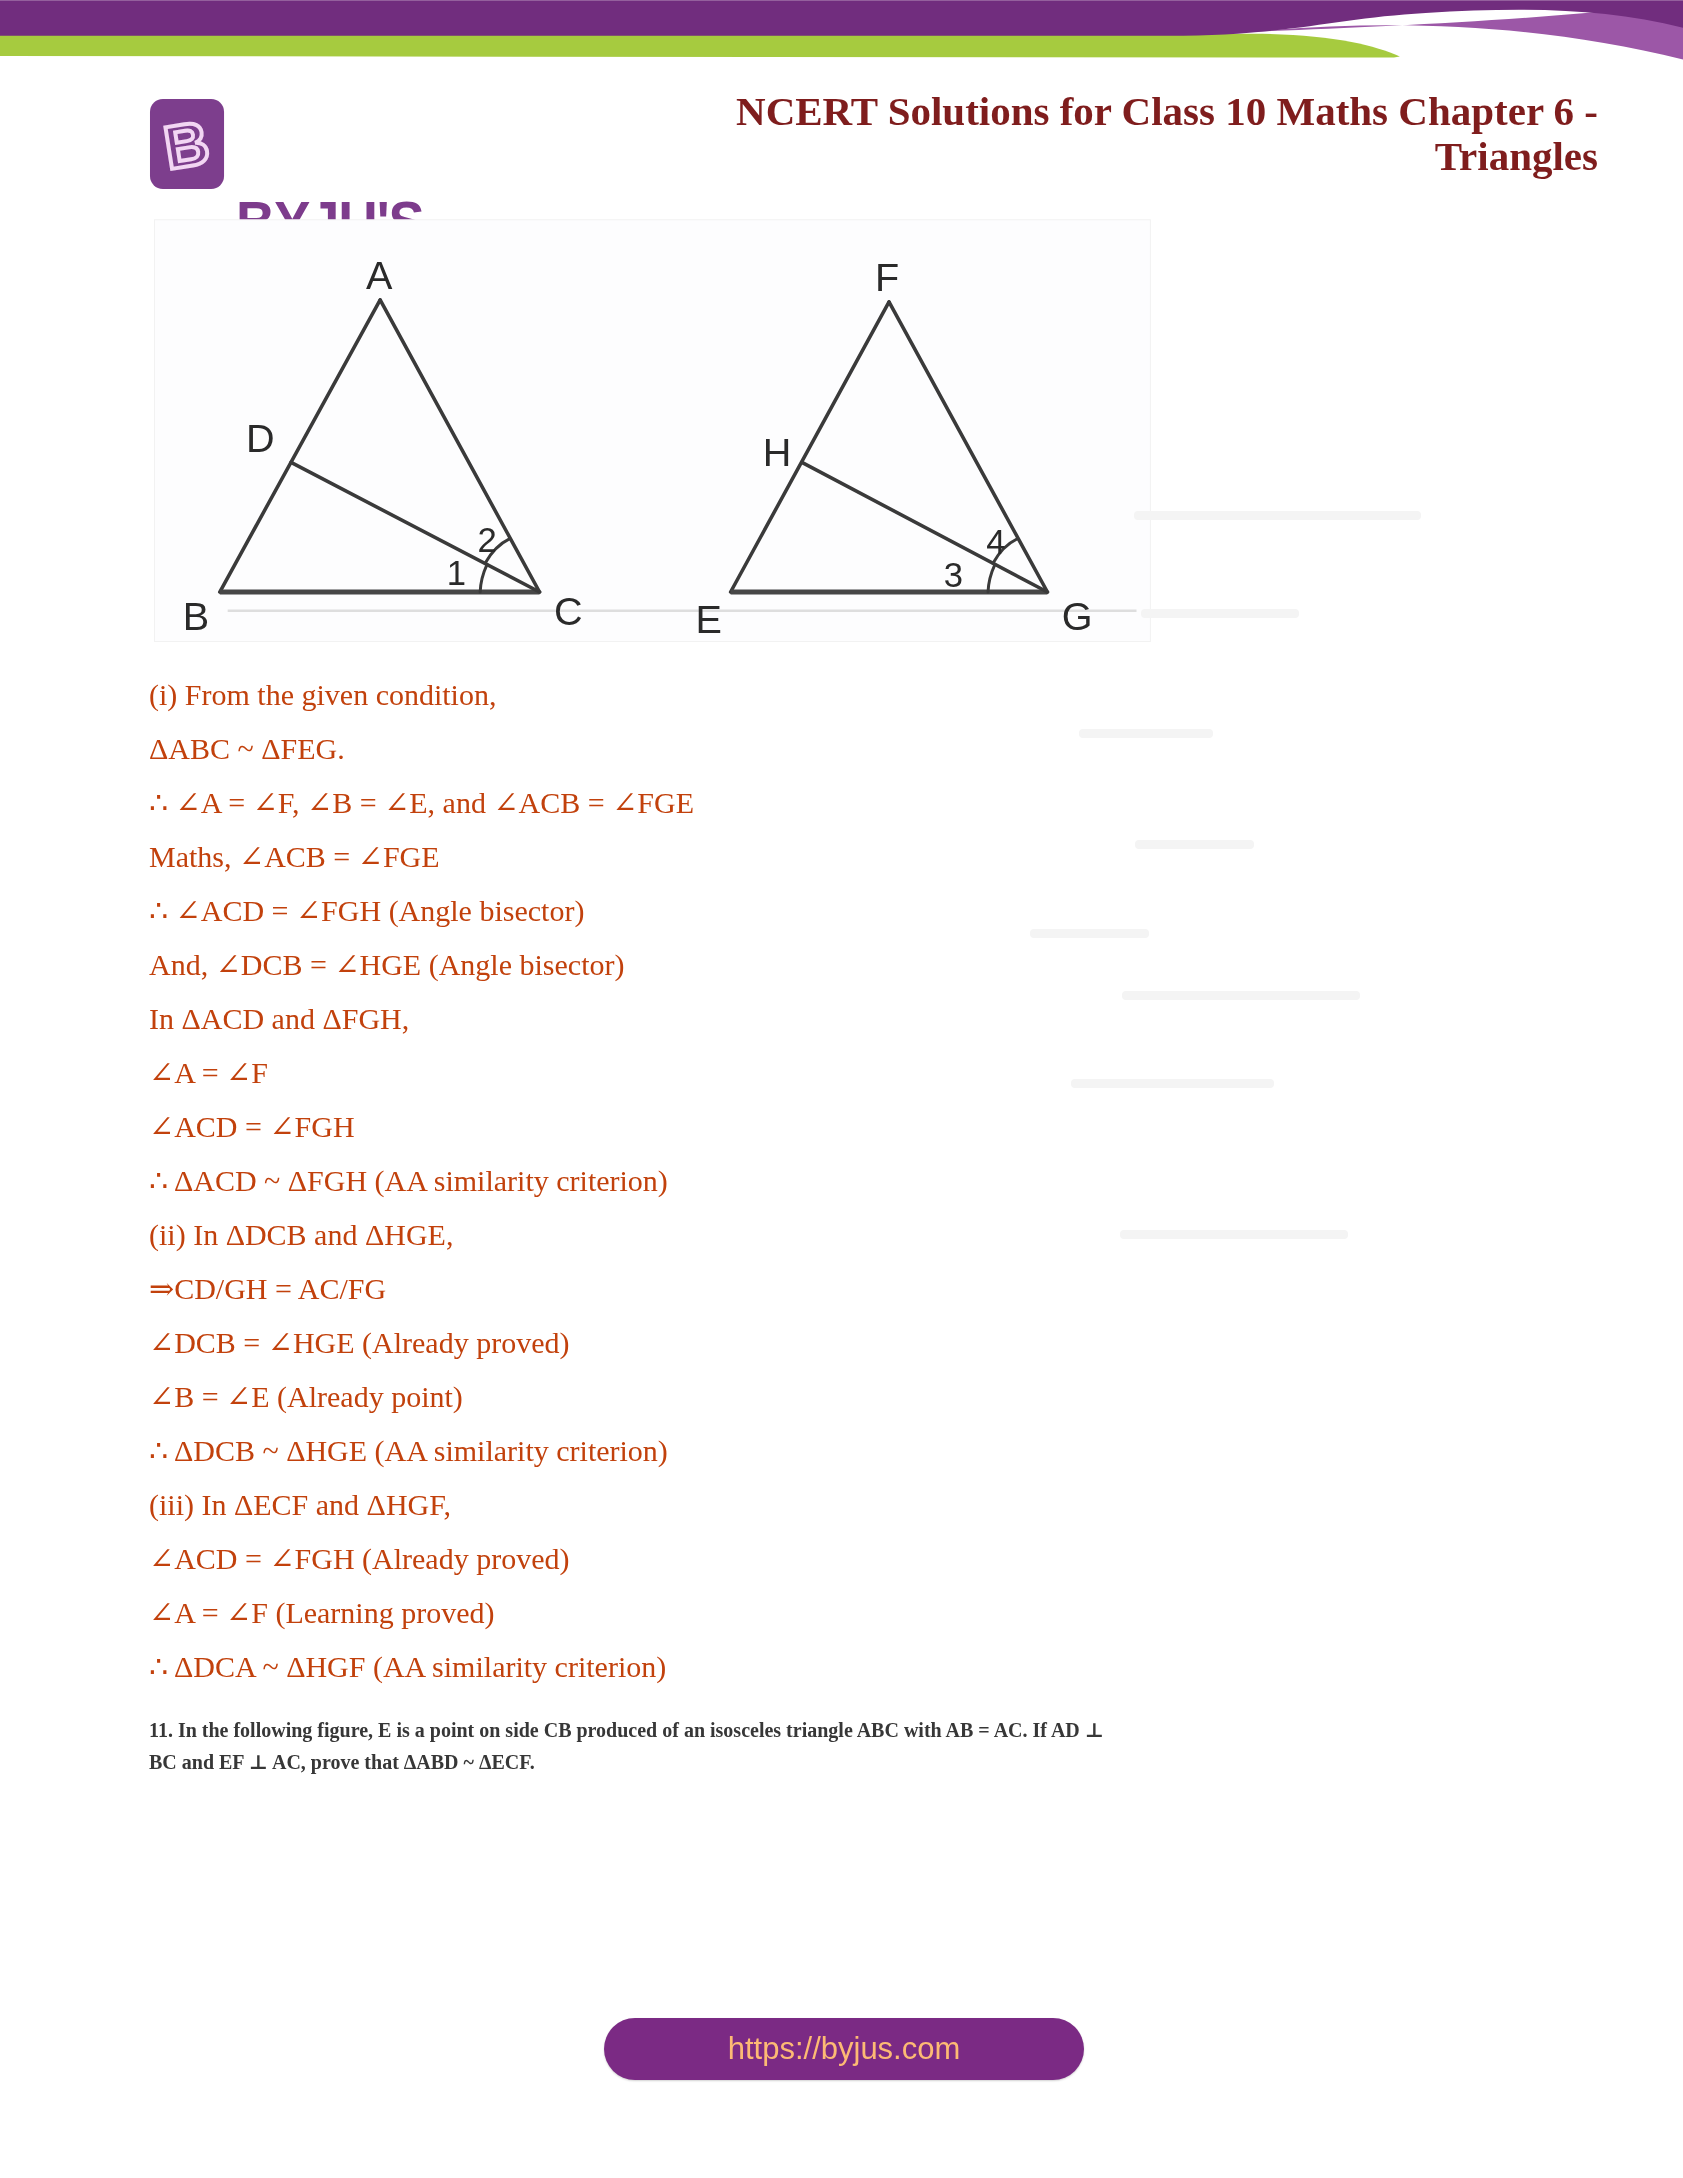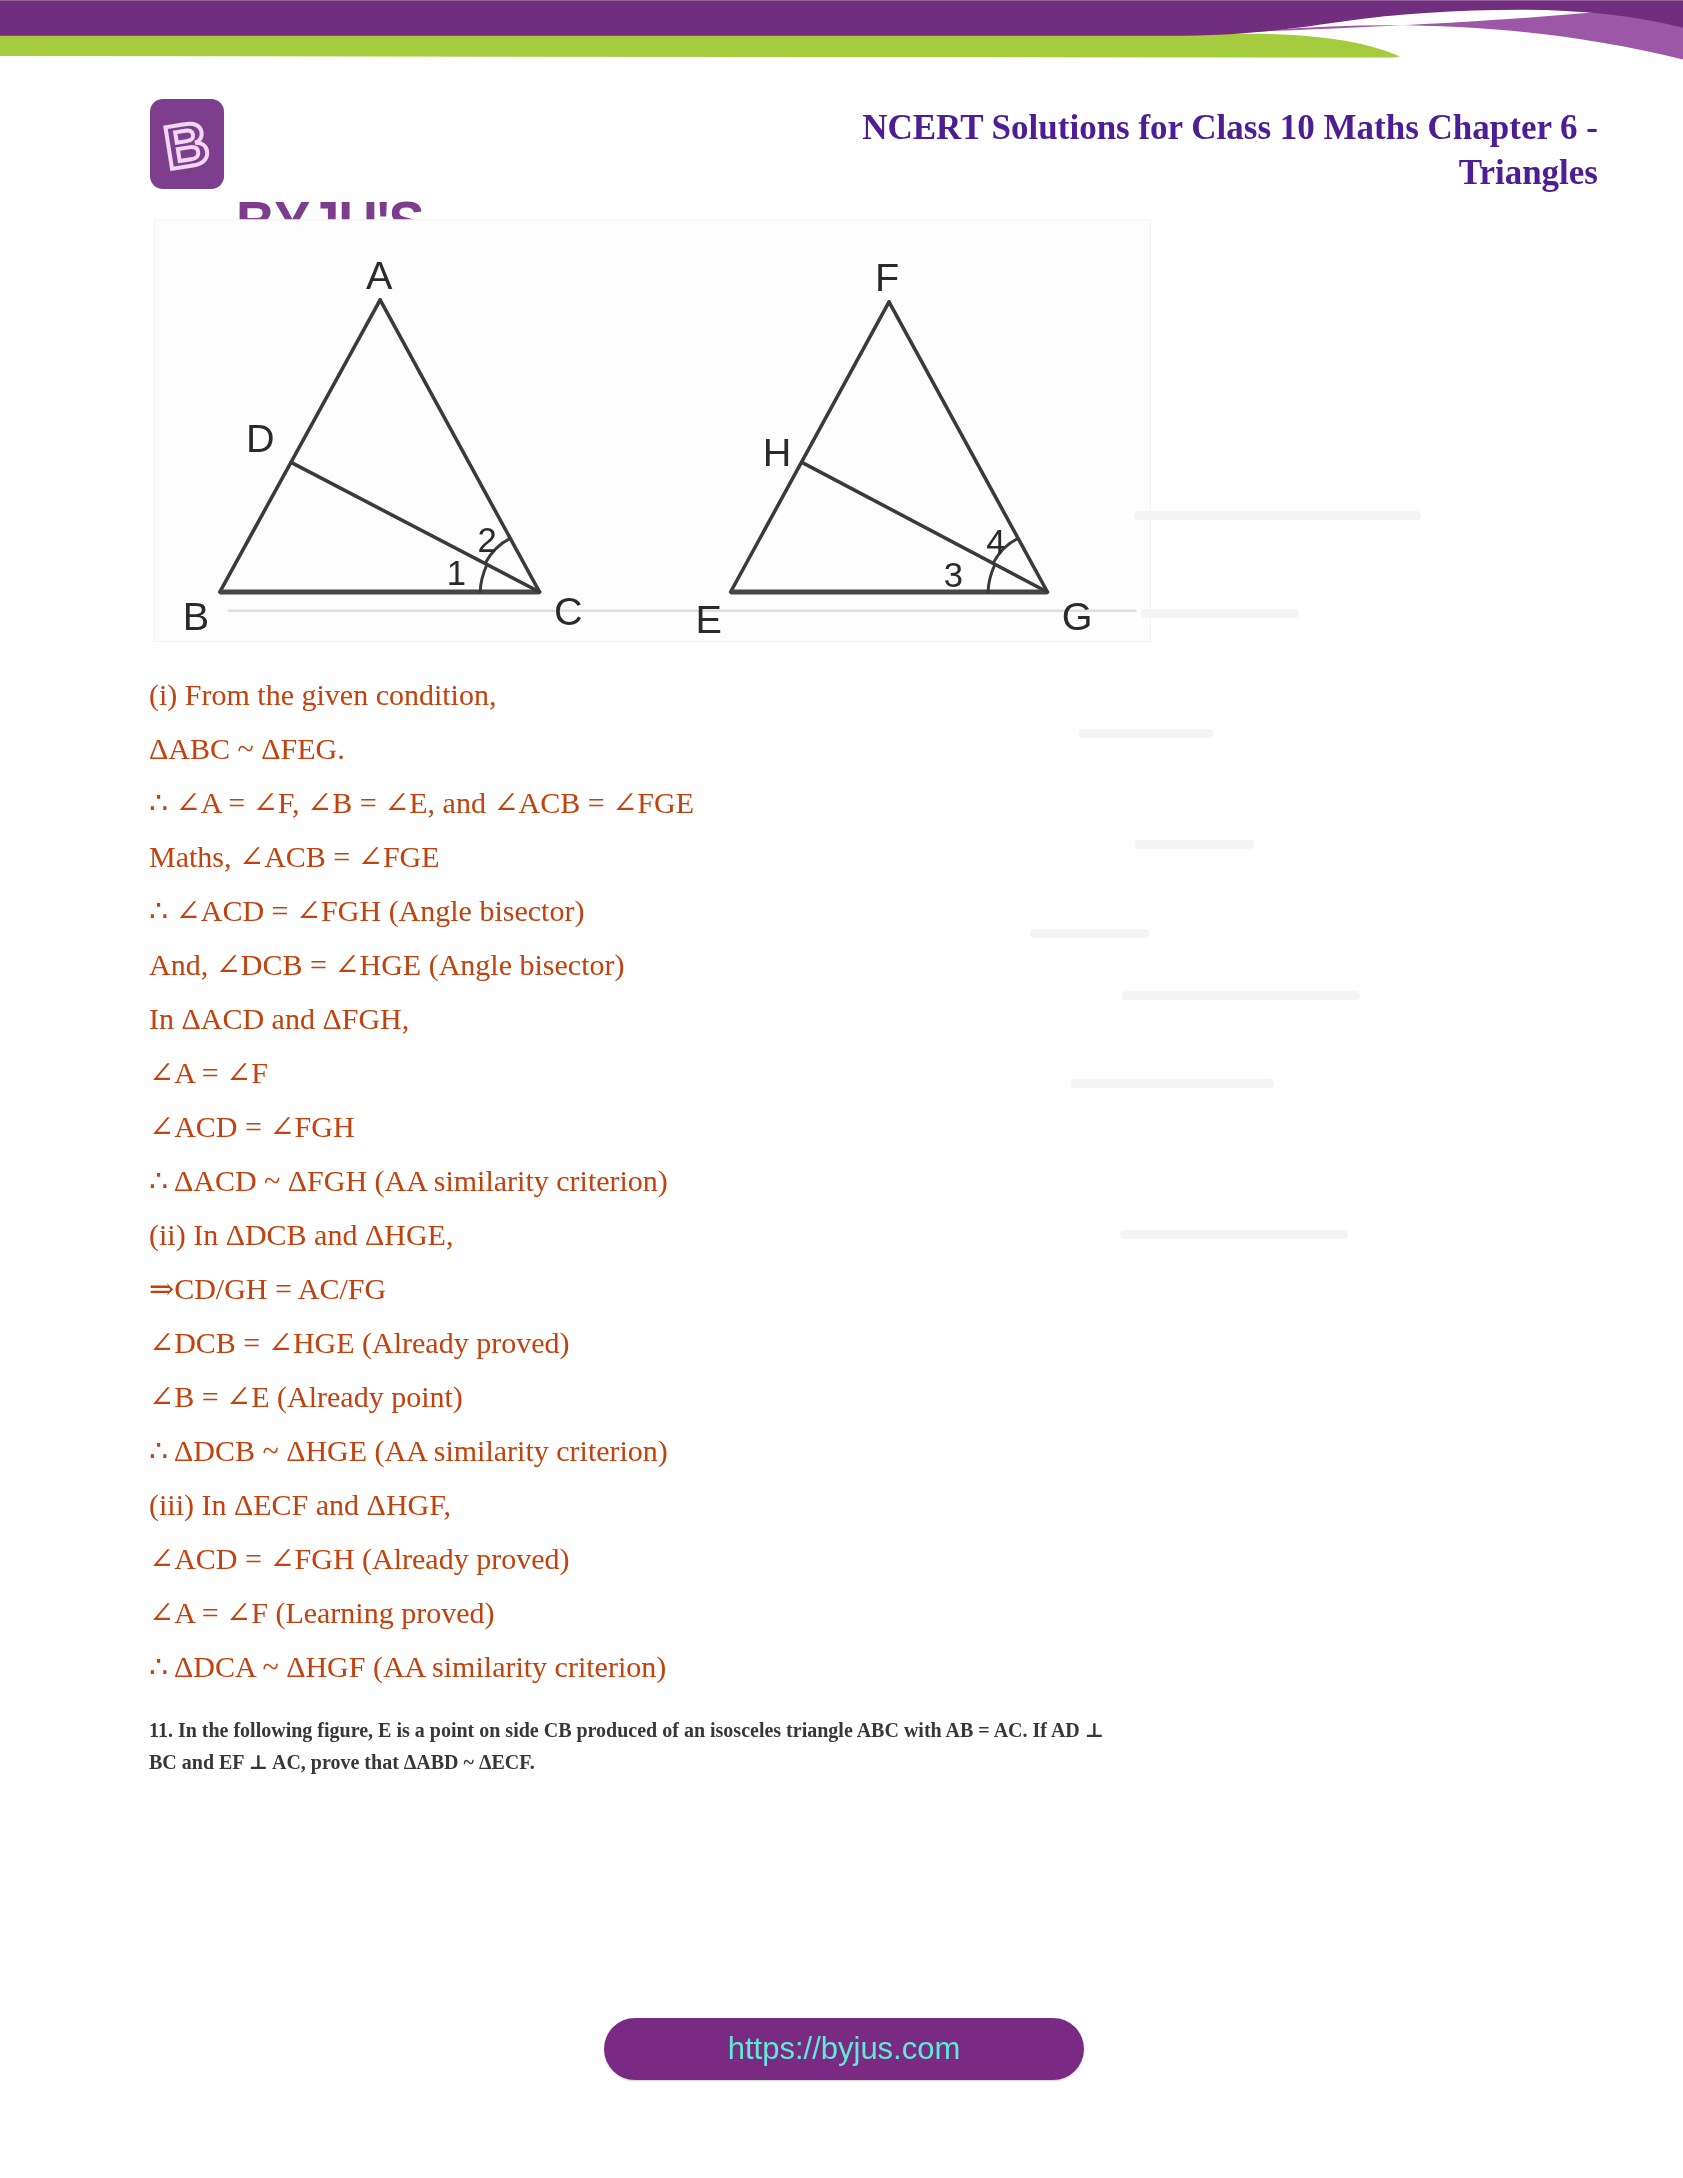--- a/index.html
+++ b/index.html
@@ -10,39 +10,39 @@
   
   #logo{position:absolute;left:149px;top:97px;width:317px;height:99px;}
   #logo-art{position:absolute;left:0;top:0;}
   #brand{position:absolute;left:87px;top:97px;font-family:"Liberation Sans","DejaVu Sans",sans-serif;
          font-weight:bold;font-size:57px;line-height:57px;color:#7d3c8c;letter-spacing:-1px;
          transform:scaleX(.95);transform-origin:left;}
   #tagline{position:absolute;left:89px;top:153px;font-family:"Liberation Sans","DejaVu Sans",sans-serif;
          font-size:23px;color:#6e6f72;letter-spacing:0.5px;}
   
   #doc-title{position:absolute;right:85px;top:89px;text-align:right;font-weight:bold;
-         font-size:35px;line-height:45px;color:#4c1d95;white-space:nowrap;margin-top:16px;}
+         font-size:41px;line-height:45px;color:#7f1d1d;white-space:nowrap;}
   
   #figure{position:absolute;left:0;top:0;width:1683px;height:693px;}
   .tri-line{stroke:#3a3a3a;stroke-width:3.6;fill:none;stroke-linecap:round;}
   .tri-base{stroke:#474747;stroke-width:5;fill:none;}
   .arc{stroke:#3a3a3a;stroke-width:3;fill:none;stroke-linecap:round;}
   .vlabel{font-family:"Liberation Sans","DejaVu Sans",sans-serif;font-size:40px;fill:#2a2a2a;}
   .nlabel{font-family:"Liberation Sans","DejaVu Sans",sans-serif;font-size:35px;fill:#2a2a2a;}
   
   #solution{position:absolute;left:149px;top:668px;font-size:30px;color:#c2410c;}
   #solution .sline{height:54px;line-height:54px;white-space:nowrap;}
   
   #question{position:absolute;left:149px;top:1714px;font-size:20px;font-weight:bold;color:#373737;}
   #question .qline{height:32px;line-height:32px;white-space:nowrap;}
   
   #footer-btn{position:absolute;left:604px;top:2018px;width:480px;height:62px;border-radius:32px;
          background:#7b2a84;display:flex;align-items:center;justify-content:center;cursor:pointer;
          box-shadow:0 1px 2px rgba(0,0,0,.18);}
-  #footer-btn span{font-family:"Liberation Sans","DejaVu Sans",sans-serif;font-size:31px;color:#5eead4;}
+  #footer-btn span{font-family:"Liberation Sans","DejaVu Sans",sans-serif;font-size:31px;color:#fdba74;}
   
   .streak{position:absolute;height:9px;background:#f4f4f4;border-radius:4px;}
 </style>
 </head>
 <body>
 
 <div id="page">
 
   <svg id="wave" viewBox="0 0 1700 130" aria-hidden="true">
     <path d="M1260,32 C1420,18 1560,26 1700,60 L1700,4 C1550,20 1380,28 1260,32 Z" fill="#9c57a7"></path>

